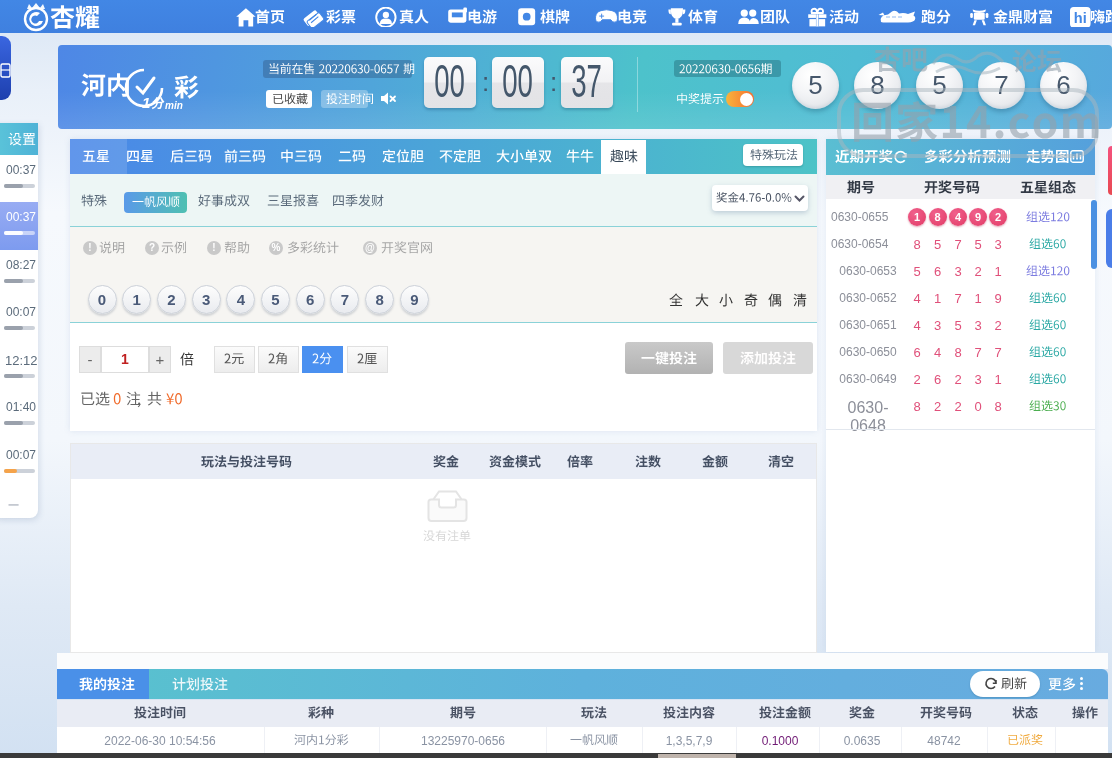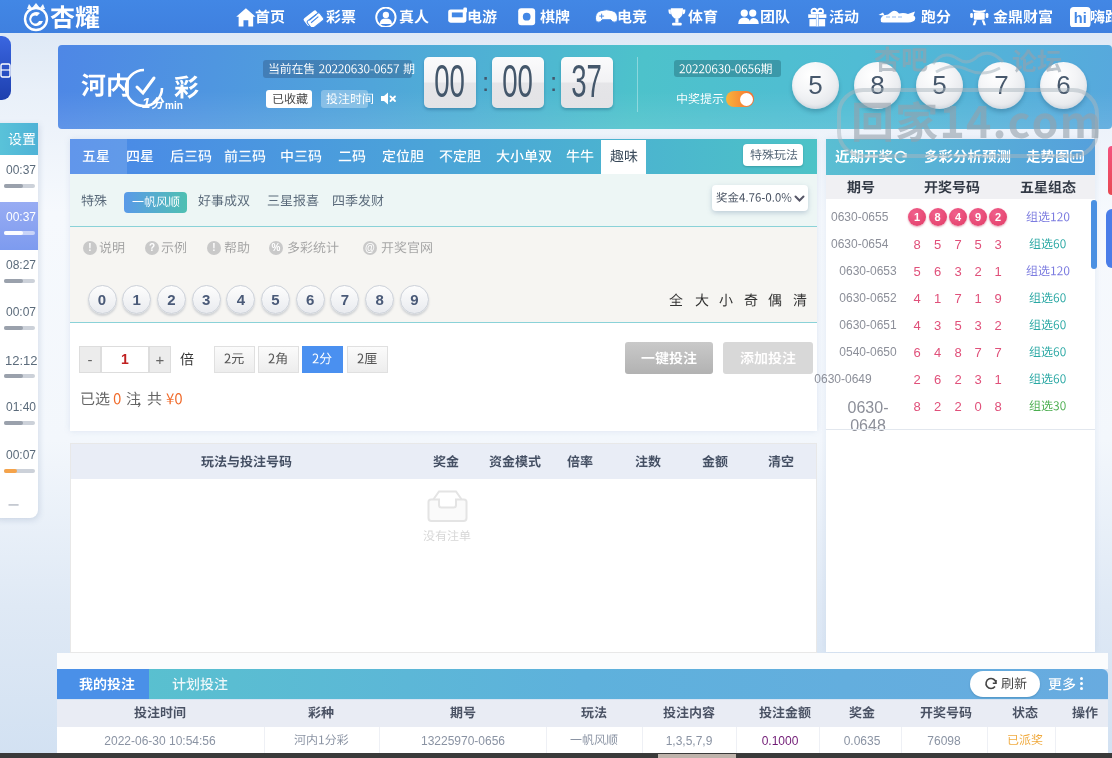--- a/index.html
+++ b/index.html
@@ -170,21 +170,21 @@
     <path transform="translate(0,25.5)" fill="#ffffff" d="M0.5 -11.8C2 -11.1 4.2 -9.9 5.2 -9.1L6.9 -11.6C5.8 -12.3 3.5 -13.4 2.1 -14.1ZM1.2 -0.1 3.7 2C5.2 -0.5 6.8 -3.4 8.1 -6L5.9 -8C4.4 -5.1 2.5 -2 1.2 -0.1ZM1.6 -18.8C3.1 -17.9 5.2 -16.7 6.2 -15.9L7.9 -18.2V-16.9H19.4V-1.6C19.4 -1.1 19.2 -0.9 18.6 -0.9C17.9 -0.9 15.7 -0.8 13.8 -1C14.2 -0.1 14.8 1.3 14.9 2.2C17.7 2.2 19.6 2.1 20.8 1.7C22 1.2 22.4 0.3 22.4 -1.6V-16.9H24.2V-19.8H7.9V-18.4C6.8 -19.1 4.7 -20.2 3.3 -20.9ZM9 -14.2V-3.2H11.7V-4.9H17.2V-14.2ZM11.7 -11.6H14.5V-7.6H11.7Z M27.2 -17.1V2.3H30.2V-4.8C30.9 -4.2 31.9 -3.2 32.3 -2.6C35 -4.2 36.7 -6.2 37.7 -8.4C39.5 -6.5 41.4 -4.5 42.4 -3.1L44.9 -5.1C43.5 -6.8 40.8 -9.4 38.7 -11.3C38.9 -12.3 39 -13.2 39 -14.2H44.9V-1.2C44.9 -0.8 44.7 -0.7 44.3 -0.7C43.8 -0.7 42.1 -0.6 40.6 -0.7C41 0.1 41.5 1.4 41.6 2.3C43.9 2.3 45.4 2.2 46.5 1.8C47.5 1.3 47.9 0.4 47.9 -1.2V-17.1H39.1V-21.2H36V-17.1ZM30.2 -4.9V-14.2H36C35.8 -11.1 35 -7.4 30.2 -4.9Z"></path>
   </svg>
 <svg class="ab" style="left:124px;top:68px" width="40" height="40" viewBox="0 0 40 40">
 <path d="M20 2 A 18 18 0 1 0 20 38 A 18 18 0 0 0 38 20" fill="none" stroke="#fff" stroke-width="2.6"></path>
 <path d="M13 19 L19 25 L30 10" fill="none" stroke="#fff" stroke-width="3" stroke-linecap="round"></path>
 </svg>
 <div class="ab" style="left:142px;top:94px;color:#fff;font-style:italic;font-size:15px;font-weight:bold">1</div>
 <svg class="ab" style="left:150px;top:96px;overflow:visible" width="14" height="14">
     <path transform="translate(1,12) skewX(-8)" fill="#fff" d="M8.9 -10.9 7.5 -10.3C8.2 -8.9 9.1 -7.5 10.1 -6.3H3.2C4.2 -7.4 5.1 -8.9 5.7 -10.4L4 -10.9C3.3 -8.9 1.9 -7.1 0.4 -6C0.8 -5.7 1.5 -5.1 1.7 -4.8C2 -5 2.3 -5.2 2.5 -5.5V-4.7H4.6C4.4 -2.8 3.7 -1.1 0.7 -0.2C1.1 0.2 1.5 0.8 1.7 1.2C5.1 -0 5.9 -2.3 6.3 -4.7H9C8.9 -2.1 8.8 -0.9 8.5 -0.7C8.3 -0.5 8.2 -0.5 8 -0.5C7.6 -0.5 7 -0.5 6.3 -0.6C6.5 -0.1 6.7 0.5 6.8 1C7.5 1 8.3 1 8.7 1C9.2 0.9 9.6 0.8 9.9 0.4C10.4 -0.2 10.5 -1.7 10.7 -5.6V-5.6C10.9 -5.4 11.2 -5.1 11.4 -4.9C11.7 -5.3 12.3 -5.9 12.6 -6.2C11.3 -7.3 9.7 -9.2 8.9 -10.9Z"></path>
   </svg>
-<div class="ab" style="left:165px;top:100px;color:#fff;font-size:10px;font-weight:bold">min</div>
+<div class="ab" style="left:165px;top:100px;color:#fff;font-style:italic;font-size:10px;font-weight:bold">min</div>
 <svg style="position:absolute;left:174px;top:70.5px;overflow:visible;" width="27" height="32">
     <path transform="translate(0,25.5)" fill="#ffffff" d="M12.8 -21C9.7 -20.2 5 -19.5 0.8 -19.2C1.1 -18.5 1.5 -17.4 1.6 -16.7C5.8 -17 10.9 -17.6 14.6 -18.5ZM1.3 -15.2C2.2 -14 3.1 -12.3 3.4 -11.2L5.7 -12.4C5.4 -13.5 4.4 -15 3.5 -16.2ZM5.8 -16.1C6.5 -14.9 7.1 -13.3 7.3 -12.3L9.8 -13.1C9.5 -14.2 8.8 -15.7 8.1 -16.8ZM21 -14C19.6 -12 16.8 -10 14.6 -8.9C15.4 -8.3 16.3 -7.3 16.8 -6.6C19.3 -8.1 22.1 -10.3 23.9 -12.7ZM21.6 -7.1C19.8 -4.1 16.5 -1.7 13.2 -0.4C14 0.3 14.9 1.4 15.3 2.2C19.1 0.4 22.4 -2.3 24.6 -5.9ZM6.5 -12V-9.8H1.3V-7.1H5.6C4.2 -5 2.2 -3 0.4 -1.9C1.1 -1.2 1.8 -0 2.2 0.8C3.7 -0.4 5.2 -2 6.5 -3.7V2.1H9.4V-4.8C10.6 -3.6 11.7 -2.3 12.3 -1.3L14.3 -3.3C13.6 -4.4 12.2 -5.9 10.7 -7.1H14.1V-9.8H9.4V-12ZM20.5 -20.9C19.2 -18.9 16.7 -17.1 14.6 -15.9L14.7 -16.1L11.7 -16.8C11.3 -15.3 10.5 -13.4 9.8 -12L12.1 -11.3C12.8 -12.5 13.7 -14.1 14.5 -15.8C15.3 -15.2 16.1 -14.3 16.6 -13.6C19.1 -15.1 21.7 -17.2 23.5 -19.6Z"></path>
   </svg>
 <div class="ab" style="left:263px;top:60px;width:149px;height:18px;border-radius:3px;background:rgba(44,78,122,0.38)"></div>
 <svg style="position:absolute;left:268px;top:61.1px;overflow:visible;" width="149" height="15">
     <path transform="translate(0,12.2)" fill="#ffffff" d="M1.5 -9.2C2.1 -8.4 2.7 -7.2 3 -6.4L3.9 -6.8C3.6 -7.6 2.9 -8.7 2.3 -9.6ZM9.6 -9.7C9.3 -8.7 8.6 -7.5 8.1 -6.7L8.9 -6.4C9.4 -7.1 10.1 -8.3 10.6 -9.3ZM1.4 -0.5V0.4H9.5V1H10.4V-5.8H6.5V-10.1H5.5V-5.8H1.6V-4.9H9.5V-3.2H2V-2.3H9.5V-0.5Z M19 -6.2V-1.2H19.8V-6.2ZM21.4 -6.5V-0.2C21.4 0 21.4 0.1 21.2 0.1C21 0.1 20.3 0.1 19.6 0C19.7 0.3 19.9 0.7 19.9 0.9C20.8 0.9 21.5 0.9 21.8 0.8C22.2 0.6 22.3 0.4 22.3 -0.2V-6.5ZM20.4 -10.1C20.2 -9.6 19.7 -8.8 19.3 -8.2H15.7L16.3 -8.4C16.1 -8.9 15.5 -9.6 15.1 -10.1L14.2 -9.8C14.7 -9.3 15.1 -8.7 15.3 -8.2H12.4V-7.4H23.1V-8.2H20.3C20.7 -8.7 21.1 -9.3 21.4 -9.8ZM16.7 -3.6V-2.4H14V-3.6ZM16.7 -4.3H14V-5.5H16.7ZM13.1 -6.3V0.9H14V-1.7H16.7V-0.1C16.7 0.1 16.6 0.1 16.4 0.1C16.3 0.1 15.7 0.1 15.1 0.1C15.2 0.3 15.4 0.7 15.4 0.9C16.2 0.9 16.8 0.9 17.1 0.8C17.4 0.6 17.5 0.4 17.5 -0.1V-6.3Z M28.2 -10.1C28 -9.5 27.8 -8.8 27.6 -8.2H24.3V-7.4H27.2C26.4 -5.8 25.3 -4.4 24 -3.4C24.1 -3.2 24.3 -2.8 24.4 -2.6C24.9 -3 25.4 -3.4 25.8 -3.8V0.9H26.7V-4.9C27.3 -5.7 27.8 -6.5 28.2 -7.4H34.8V-8.2H28.6C28.8 -8.8 29 -9.3 29.1 -9.9ZM30.7 -6.7V-4.4H28V-3.6H30.7V-0.2H27.5V0.7H34.8V-0.2H31.6V-3.6H34.3V-4.4H31.6V-6.7Z M38.2 -10.1C37.7 -8.7 36.7 -7.4 35.6 -6.6C35.8 -6.4 36.1 -6 36.3 -5.9C36.6 -6.2 37 -6.6 37.4 -7V-3.1H38.2V-3.5H46.1V-4.2H42.2V-5.1H45.3V-5.8H42.2V-6.6H45.2V-7.3H42.2V-8.1H45.8V-8.8H42.4C42.2 -9.2 41.9 -9.7 41.7 -10.1L40.8 -9.9C41 -9.5 41.2 -9.1 41.4 -8.8H38.5C38.7 -9.1 38.9 -9.5 39.1 -9.8ZM37.3 -2.7V1H38.2V0.4H44.4V1H45.4V-2.7ZM38.2 -0.3V-1.9H44.4V-0.3ZM41.3 -6.6V-5.8H38.2V-6.6ZM41.3 -7.3H38.2V-8.1H41.3ZM41.3 -5.1V-4.2H38.2V-5.1Z M51.1 0H56.7V-0.9H54.2C53.8 -0.9 53.2 -0.9 52.8 -0.9C54.8 -2.8 56.2 -4.6 56.2 -6.4C56.2 -7.9 55.2 -9 53.7 -9C52.6 -9 51.8 -8.4 51.1 -7.7L51.7 -7C52.2 -7.6 52.8 -8.1 53.5 -8.1C54.6 -8.1 55.2 -7.3 55.2 -6.3C55.2 -4.8 53.9 -3.1 51.1 -0.6Z M60.3 0.2C62 0.2 63.1 -1.4 63.1 -4.4C63.1 -7.5 62 -9 60.3 -9C58.7 -9 57.6 -7.5 57.6 -4.4C57.6 -1.4 58.7 0.2 60.3 0.2ZM60.3 -0.7C59.4 -0.7 58.7 -1.8 58.7 -4.4C58.7 -7 59.4 -8.1 60.3 -8.1C61.3 -8.1 62 -7 62 -4.4C62 -1.8 61.3 -0.7 60.3 -0.7Z M63.9 0H69.5V-0.9H67C66.6 -0.9 66.1 -0.9 65.6 -0.9C67.7 -2.8 69.1 -4.6 69.1 -6.4C69.1 -7.9 68.1 -9 66.5 -9C65.4 -9 64.6 -8.4 63.9 -7.7L64.5 -7C65 -7.6 65.6 -8.1 66.4 -8.1C67.5 -8.1 68 -7.3 68 -6.3C68 -4.8 66.7 -3.1 63.9 -0.6Z M70.4 0H75.9V-0.9H73.5C73 -0.9 72.5 -0.9 72 -0.9C74.1 -2.8 75.5 -4.6 75.5 -6.4C75.5 -7.9 74.5 -9 72.9 -9C71.8 -9 71 -8.4 70.3 -7.7L70.9 -7C71.4 -7.6 72 -8.1 72.8 -8.1C73.9 -8.1 74.4 -7.3 74.4 -6.3C74.4 -4.8 73.1 -3.1 70.4 -0.6Z M79.6 0.2C81.2 0.2 82.3 -1.4 82.3 -4.4C82.3 -7.5 81.2 -9 79.6 -9C77.9 -9 76.8 -7.5 76.8 -4.4C76.8 -1.4 77.9 0.2 79.6 0.2ZM79.6 -0.7C78.6 -0.7 77.9 -1.8 77.9 -4.4C77.9 -7 78.6 -8.1 79.6 -8.1C80.6 -8.1 81.3 -7 81.3 -4.4C81.3 -1.8 80.6 -0.7 79.6 -0.7Z M86.3 0.2C87.6 0.2 88.8 -1 88.8 -2.7C88.8 -4.5 87.8 -5.5 86.3 -5.5C85.7 -5.5 84.9 -5.1 84.4 -4.4C84.4 -7.1 85.4 -8.1 86.6 -8.1C87.1 -8.1 87.7 -7.8 88 -7.4L88.6 -8.1C88.1 -8.6 87.5 -9 86.6 -9C84.9 -9 83.3 -7.6 83.3 -4.2C83.3 -1.3 84.6 0.2 86.3 0.2ZM84.4 -3.5C85 -4.3 85.6 -4.6 86.2 -4.6C87.2 -4.6 87.7 -3.9 87.7 -2.7C87.7 -1.5 87.1 -0.7 86.3 -0.7C85.2 -0.7 84.5 -1.7 84.4 -3.5Z M92.2 0.2C93.8 0.2 95 -0.8 95 -2.4C95 -3.6 94.2 -4.3 93.2 -4.6V-4.6C94.1 -5 94.7 -5.7 94.7 -6.8C94.7 -8.1 93.7 -9 92.2 -9C91.2 -9 90.4 -8.5 89.7 -7.9L90.3 -7.2C90.8 -7.7 91.4 -8.1 92.1 -8.1C93.1 -8.1 93.6 -7.5 93.6 -6.7C93.6 -5.7 93 -5 91.2 -5V-4.2C93.2 -4.2 93.9 -3.5 93.9 -2.4C93.9 -1.4 93.2 -0.8 92.1 -0.8C91.1 -0.8 90.5 -1.2 90 -1.8L89.4 -1.1C90 -0.4 90.8 0.2 92.2 0.2Z M98.8 0.2C100.5 0.2 101.5 -1.4 101.5 -4.4C101.5 -7.5 100.5 -9 98.8 -9C97.1 -9 96.1 -7.5 96.1 -4.4C96.1 -1.4 97.1 0.2 98.8 0.2ZM98.8 -0.7C97.8 -0.7 97.1 -1.8 97.1 -4.4C97.1 -7 97.8 -8.1 98.8 -8.1C99.8 -8.1 100.5 -7 100.5 -4.4C100.5 -1.8 99.8 -0.7 98.8 -0.7Z M102.4 -2.9H105.5V-3.8H102.4Z M109.1 0.2C110.8 0.2 111.9 -1.4 111.9 -4.4C111.9 -7.5 110.8 -9 109.1 -9C107.4 -9 106.4 -7.5 106.4 -4.4C106.4 -1.4 107.4 0.2 109.1 0.2ZM109.1 -0.7C108.1 -0.7 107.4 -1.8 107.4 -4.4C107.4 -7 108.1 -8.1 109.1 -8.1C110.1 -8.1 110.8 -7 110.8 -4.4C110.8 -1.8 110.1 -0.7 109.1 -0.7Z M115.8 0.2C117.2 0.2 118.3 -1 118.3 -2.7C118.3 -4.5 117.4 -5.5 115.9 -5.5C115.2 -5.5 114.4 -5.1 113.9 -4.4C114 -7.1 115 -8.1 116.2 -8.1C116.7 -8.1 117.2 -7.8 117.6 -7.4L118.2 -8.1C117.7 -8.6 117 -9 116.1 -9C114.4 -9 112.9 -7.6 112.9 -4.2C112.9 -1.3 114.1 0.2 115.8 0.2ZM113.9 -3.5C114.5 -4.3 115.2 -4.6 115.7 -4.6C116.8 -4.6 117.3 -3.9 117.3 -2.7C117.3 -1.5 116.7 -0.7 115.8 -0.7C114.7 -0.7 114.1 -1.7 113.9 -3.5Z M121.8 0.2C123.2 0.2 124.6 -0.9 124.6 -2.9C124.6 -4.8 123.4 -5.7 122 -5.7C121.5 -5.7 121.1 -5.5 120.7 -5.3L120.9 -7.9H124.2V-8.8H119.9L119.6 -4.7L120.2 -4.3C120.7 -4.7 121.1 -4.8 121.7 -4.8C122.8 -4.8 123.5 -4.1 123.5 -2.8C123.5 -1.5 122.7 -0.8 121.6 -0.8C120.6 -0.8 120 -1.2 119.5 -1.7L118.9 -1C119.5 -0.4 120.4 0.2 121.8 0.2Z M127.4 0H128.5C128.7 -3.4 129.1 -5.5 131.1 -8.1V-8.8H125.6V-7.9H129.9C128.2 -5.5 127.6 -3.3 127.4 0Z M137.2 -1.7C136.8 -0.9 136.2 -0.1 135.5 0.4C135.7 0.6 136.1 0.8 136.2 1C136.9 0.4 137.6 -0.6 138 -1.5ZM138.9 -1.3C139.4 -0.8 139.9 0 140.1 0.5L140.9 0.1C140.6 -0.4 140.1 -1.2 139.6 -1.7ZM145.3 -8.7V-6.7H142.8V-8.7ZM142 -9.5V-5.1C142 -3.4 141.9 -1.1 140.9 0.5C141.1 0.6 141.5 0.9 141.6 1C142.3 -0.1 142.6 -1.7 142.8 -3.1H145.3V-0.2C145.3 -0 145.2 0 145.1 0C144.9 0.1 144.3 0.1 143.6 0C143.7 0.3 143.9 0.7 143.9 0.9C144.8 0.9 145.4 0.9 145.7 0.7C146 0.6 146.2 0.3 146.2 -0.2V-9.5ZM145.3 -5.9V-3.9H142.8C142.8 -4.4 142.8 -4.8 142.8 -5.1V-5.9ZM139.7 -9.9V-8.5H137.5V-9.9H136.7V-8.5H135.7V-7.7H136.7V-2.8H135.5V-2H141.4V-2.8H140.5V-7.7H141.4V-8.5H140.5V-9.9ZM137.5 -7.7H139.7V-6.6H137.5ZM137.5 -5.9H139.7V-4.7H137.5ZM137.5 -4H139.7V-2.8H137.5Z"></path>
   </svg>
 <div class="ab" style="left:266px;top:90px;width:46px;height:18px;border-radius:3px;background:#fff"></div>
 <svg style="position:absolute;left:272px;top:91.1px;overflow:visible;" width="38" height="15">
     <path transform="translate(0,12.2)" fill="#444444" d="M1.1 -9.3V-8.4H9V-5.3H2.7V-7.3H1.8V-1.2C1.8 0.3 2.4 0.6 4.3 0.6C4.8 0.6 8.3 0.6 8.8 0.6C10.8 0.6 11.2 -0 11.4 -2.2C11.2 -2.3 10.8 -2.4 10.5 -2.6C10.3 -0.7 10.1 -0.3 8.8 -0.3C8 -0.3 4.9 -0.3 4.3 -0.3C2.9 -0.3 2.7 -0.4 2.7 -1.2V-4.4H9V-3.8H9.9V-9.3Z M19.1 -6.9H21.7C21.4 -5.4 21 -4.1 20.4 -3C19.8 -4.1 19.3 -5.4 19 -6.7ZM18.9 -10.1C18.6 -8 17.9 -6 16.9 -4.8C17.1 -4.6 17.4 -4.2 17.6 -4.1C17.9 -4.5 18.2 -5 18.5 -5.6C18.9 -4.3 19.4 -3.2 19.9 -2.2C19.2 -1.2 18.3 -0.4 17.1 0.2C17.3 0.4 17.6 0.8 17.7 1C18.8 0.4 19.7 -0.4 20.4 -1.4C21.1 -0.4 22 0.4 22.9 0.9C23.1 0.7 23.4 0.3 23.6 0.2C22.5 -0.3 21.7 -1.1 21 -2.1C21.7 -3.4 22.2 -5 22.6 -6.9H23.5V-7.7H19.3C19.5 -8.4 19.7 -9.2 19.8 -9.9ZM13.1 -1.2C13.3 -1.4 13.7 -1.6 15.9 -2.4V1H16.8V-9.9H15.9V-3.2L14 -2.6V-8.7H13.2V-2.8C13.2 -2.4 12.9 -2.1 12.7 -2C12.9 -1.8 13 -1.4 13.1 -1.2Z M34 -5.7C33.8 -4.6 33.5 -3.6 33.1 -2.8C33 -3.8 32.8 -5 32.8 -6.4H35.4V-7.2H34.7L35 -7.4C34.7 -7.7 34.2 -8.1 33.8 -8.4L33.3 -7.9C33.6 -7.7 34 -7.4 34.2 -7.2H32.7L32.7 -8H32.4V-8.5H35.3V-9.2H32.4V-10.1H31.5V-9.2H28.5V-10.1H27.6V-9.2H24.7V-8.5H27.6V-7.6H28.5V-8.5H31.5V-7.6H31.9L31.9 -7.2H26.7V-5.1H25.7V-7.1H25V-3.9H25.7V-4.3H26.7V-3.9V-3.3H24.5V-2.6H25.2V-2C25.2 -1.3 25.1 -0.2 24.4 0.6C24.6 0.7 24.8 0.8 25 1C25.7 0.1 25.8 -1.2 25.8 -2V-2.6H26.7C26.6 -1.5 26.4 -0.3 26 0.6C26.1 0.7 26.5 0.9 26.6 1C27.4 -0.4 27.5 -2.4 27.5 -3.9V-6.4H32C32.1 -4.5 32.3 -2.9 32.6 -1.7C32.3 -1.4 32.1 -1 31.8 -0.7V-1.1H30.4V-1.9H31.7V-4.2H30.4V-5H31.7V-5.6H28.1V0.3H28.8V-0.4H31.5C31.2 -0.1 30.9 0.2 30.5 0.4C30.7 0.6 31.1 0.8 31.2 1C31.8 0.5 32.4 -0.1 32.9 -0.7C33.3 0.4 33.8 1 34.5 1C35.2 1 35.5 0.7 35.6 -0.9C35.4 -1 35.1 -1.2 35 -1.3C34.9 -0.1 34.8 0.2 34.5 0.2C34.1 0.2 33.7 -0.4 33.4 -1.6C34 -2.7 34.5 -4 34.8 -5.5ZM29.8 -1.1H28.8V-1.9H29.8ZM29.8 -4.2H28.8V-5H29.8ZM28.8 -3.6H31V-2.5H28.8Z"></path>
@@ -543,31 +543,31 @@
 <div class="ab" style="left:831px;top:318.0px;width:74px;font-size:12px;color:#8c8f99;text-align:center">0630-0651</div>
 <div class="ab" style="left:909.0px;top:317.5px;width:16px;font-size:13px;color:#e0507a;text-align:center">4</div>
 <div class="ab" style="left:929.5px;top:317.5px;width:16px;font-size:13px;color:#e0507a;text-align:center">3</div>
 <div class="ab" style="left:950.0px;top:317.5px;width:16px;font-size:13px;color:#e0507a;text-align:center">5</div>
 <div class="ab" style="left:970.0px;top:317.5px;width:16px;font-size:13px;color:#e0507a;text-align:center">3</div>
 <div class="ab" style="left:990.0px;top:317.5px;width:16px;font-size:13px;color:#e0507a;text-align:center">2</div>
 <svg style="position:absolute;left:1029.3px;top:317.1px;overflow:visible;" width="39" height="15">
     <path transform="translate(0,12.2)" fill="#2aa8a4" d="M0.6 -0.7 0.8 0.2C1.9 -0.1 3.4 -0.5 4.8 -0.9L4.7 -1.6C3.2 -1.3 1.6 -0.9 0.6 -0.7ZM5.8 -9.5V-0.1H4.6V0.7H11.5V-0.1H10.5V-9.5ZM6.6 -0.1V-2.5H9.6V-0.1ZM6.6 -5.6H9.6V-3.3H6.6ZM6.6 -6.4V-8.7H9.6V-6.4ZM0.8 -5.1C1 -5.2 1.3 -5.2 2.9 -5.4C2.3 -4.7 1.8 -4 1.6 -3.8C1.2 -3.3 0.9 -3 0.6 -3C0.7 -2.8 0.8 -2.4 0.9 -2.2C1.1 -2.3 1.5 -2.4 4.8 -3.1C4.8 -3.3 4.8 -3.6 4.8 -3.9L2.2 -3.4C3.2 -4.4 4.2 -5.8 5 -7.1L4.3 -7.5C4 -7.1 3.7 -6.7 3.5 -6.2L1.7 -6C2.5 -7.1 3.2 -8.4 3.8 -9.7L3 -10.1C2.5 -8.6 1.5 -7.1 1.2 -6.7C0.9 -6.3 0.7 -6 0.5 -5.9C0.6 -5.7 0.7 -5.3 0.8 -5.1Z M12.7 -9.2C13.4 -8.6 14.2 -7.8 14.6 -7.2L15.3 -7.7C15 -8.3 14.1 -9.1 13.4 -9.7ZM17.4 -9.7C17.1 -8.7 16.6 -7.6 15.9 -6.9C16.1 -6.8 16.5 -6.5 16.7 -6.4C17 -6.7 17.2 -7.2 17.5 -7.6H19.2V-5.9H15.8V-5.1H18C17.8 -3.5 17.3 -2.4 15.5 -1.7C15.7 -1.6 16 -1.2 16.1 -1C18.1 -1.8 18.7 -3.2 18.9 -5.1H20.1V-2.3C20.1 -1.4 20.4 -1.1 21.3 -1.1C21.4 -1.1 22.2 -1.1 22.4 -1.1C23.2 -1.1 23.4 -1.5 23.5 -3C23.3 -3.1 22.9 -3.2 22.7 -3.4C22.7 -2.1 22.6 -2 22.3 -2C22.2 -2 21.5 -2 21.4 -2C21.1 -2 21 -2 21 -2.3V-5.1H23.4V-5.9H20.1V-7.6H22.9V-8.4H20.1V-10H19.2V-8.4H17.8C18 -8.8 18.1 -9.2 18.2 -9.5ZM15 -5.5H12.7V-4.6H14.1V-1C13.6 -0.8 13.1 -0.3 12.5 0.2L13.1 1C13.8 0.2 14.5 -0.4 14.9 -0.4C15.2 -0.4 15.6 -0.1 16 0.2C16.8 0.7 17.8 0.8 19.2 0.8C20.4 0.8 22.4 0.8 23.3 0.7C23.4 0.4 23.5 -0 23.6 -0.2C22.4 -0.1 20.6 -0 19.2 -0C17.9 -0 16.9 -0.1 16.2 -0.6C15.6 -0.9 15.3 -1.2 15 -1.2Z M27.6 0.2C29 0.2 30.1 -1 30.1 -2.7C30.1 -4.5 29.2 -5.5 27.7 -5.5C27 -5.5 26.2 -5.1 25.7 -4.4C25.8 -7.1 26.7 -8.1 28 -8.1C28.5 -8.1 29 -7.8 29.4 -7.4L30 -8.1C29.5 -8.6 28.8 -9 27.9 -9C26.2 -9 24.7 -7.6 24.7 -4.2C24.7 -1.3 25.9 0.2 27.6 0.2ZM25.7 -3.5C26.3 -4.3 27 -4.6 27.5 -4.6C28.6 -4.6 29.1 -3.9 29.1 -2.7C29.1 -1.5 28.5 -0.7 27.6 -0.7C26.5 -0.7 25.8 -1.7 25.7 -3.5Z M34 0.2C35.7 0.2 36.7 -1.4 36.7 -4.4C36.7 -7.5 35.7 -9 34 -9C32.3 -9 31.3 -7.5 31.3 -4.4C31.3 -1.4 32.3 0.2 34 0.2ZM34 -0.7C33 -0.7 32.3 -1.8 32.3 -4.4C32.3 -7 33 -8.1 34 -8.1C35 -8.1 35.7 -7 35.7 -4.4C35.7 -1.8 35 -0.7 34 -0.7Z"></path>
   </svg>
 <div class="ab" style="left:826px;top:352.0px;width:260px;text-align:left"></div>
-<div class="ab" style="left:831px;top:345.0px;width:74px;font-size:12px;color:#8c8f99;text-align:center">0540-0650</div>
+<div class="ab" style="left:831px;top:345.0px;width:74px;font-size:12px;color:#8c8f99;text-align:center">0630-0650</div>
 <div class="ab" style="left:909.0px;top:344.5px;width:16px;font-size:13px;color:#e0507a;text-align:center">6</div>
 <div class="ab" style="left:929.5px;top:344.5px;width:16px;font-size:13px;color:#e0507a;text-align:center">4</div>
 <div class="ab" style="left:950.0px;top:344.5px;width:16px;font-size:13px;color:#e0507a;text-align:center">8</div>
 <div class="ab" style="left:970.0px;top:344.5px;width:16px;font-size:13px;color:#e0507a;text-align:center">7</div>
 <div class="ab" style="left:990.0px;top:344.5px;width:16px;font-size:13px;color:#e0507a;text-align:center">7</div>
 <svg style="position:absolute;left:1029.3px;top:344.1px;overflow:visible;" width="39" height="15">
     <path transform="translate(0,12.2)" fill="#2aa8a4" d="M0.6 -0.7 0.8 0.2C1.9 -0.1 3.4 -0.5 4.8 -0.9L4.7 -1.6C3.2 -1.3 1.6 -0.9 0.6 -0.7ZM5.8 -9.5V-0.1H4.6V0.7H11.5V-0.1H10.5V-9.5ZM6.6 -0.1V-2.5H9.6V-0.1ZM6.6 -5.6H9.6V-3.3H6.6ZM6.6 -6.4V-8.7H9.6V-6.4ZM0.8 -5.1C1 -5.2 1.3 -5.2 2.9 -5.4C2.3 -4.7 1.8 -4 1.6 -3.8C1.2 -3.3 0.9 -3 0.6 -3C0.7 -2.8 0.8 -2.4 0.9 -2.2C1.1 -2.3 1.5 -2.4 4.8 -3.1C4.8 -3.3 4.8 -3.6 4.8 -3.9L2.2 -3.4C3.2 -4.4 4.2 -5.8 5 -7.1L4.3 -7.5C4 -7.1 3.7 -6.7 3.5 -6.2L1.7 -6C2.5 -7.1 3.2 -8.4 3.8 -9.7L3 -10.1C2.5 -8.6 1.5 -7.1 1.2 -6.7C0.9 -6.3 0.7 -6 0.5 -5.9C0.6 -5.7 0.7 -5.3 0.8 -5.1Z M12.7 -9.2C13.4 -8.6 14.2 -7.8 14.6 -7.2L15.3 -7.7C15 -8.3 14.1 -9.1 13.4 -9.7ZM17.4 -9.7C17.1 -8.7 16.6 -7.6 15.9 -6.9C16.1 -6.8 16.5 -6.5 16.7 -6.4C17 -6.7 17.2 -7.2 17.5 -7.6H19.2V-5.9H15.8V-5.1H18C17.8 -3.5 17.3 -2.4 15.5 -1.7C15.7 -1.6 16 -1.2 16.1 -1C18.1 -1.8 18.7 -3.2 18.9 -5.1H20.1V-2.3C20.1 -1.4 20.4 -1.1 21.3 -1.1C21.4 -1.1 22.2 -1.1 22.4 -1.1C23.2 -1.1 23.4 -1.5 23.5 -3C23.3 -3.1 22.9 -3.2 22.7 -3.4C22.7 -2.1 22.6 -2 22.3 -2C22.2 -2 21.5 -2 21.4 -2C21.1 -2 21 -2 21 -2.3V-5.1H23.4V-5.9H20.1V-7.6H22.9V-8.4H20.1V-10H19.2V-8.4H17.8C18 -8.8 18.1 -9.2 18.2 -9.5ZM15 -5.5H12.7V-4.6H14.1V-1C13.6 -0.8 13.1 -0.3 12.5 0.2L13.1 1C13.8 0.2 14.5 -0.4 14.9 -0.4C15.2 -0.4 15.6 -0.1 16 0.2C16.8 0.7 17.8 0.8 19.2 0.8C20.4 0.8 22.4 0.8 23.3 0.7C23.4 0.4 23.5 -0 23.6 -0.2C22.4 -0.1 20.6 -0 19.2 -0C17.9 -0 16.9 -0.1 16.2 -0.6C15.6 -0.9 15.3 -1.2 15 -1.2Z M27.6 0.2C29 0.2 30.1 -1 30.1 -2.7C30.1 -4.5 29.2 -5.5 27.7 -5.5C27 -5.5 26.2 -5.1 25.7 -4.4C25.8 -7.1 26.7 -8.1 28 -8.1C28.5 -8.1 29 -7.8 29.4 -7.4L30 -8.1C29.5 -8.6 28.8 -9 27.9 -9C26.2 -9 24.7 -7.6 24.7 -4.2C24.7 -1.3 25.9 0.2 27.6 0.2ZM25.7 -3.5C26.3 -4.3 27 -4.6 27.5 -4.6C28.6 -4.6 29.1 -3.9 29.1 -2.7C29.1 -1.5 28.5 -0.7 27.6 -0.7C26.5 -0.7 25.8 -1.7 25.7 -3.5Z M34 0.2C35.7 0.2 36.7 -1.4 36.7 -4.4C36.7 -7.5 35.7 -9 34 -9C32.3 -9 31.3 -7.5 31.3 -4.4C31.3 -1.4 32.3 0.2 34 0.2ZM34 -0.7C33 -0.7 32.3 -1.8 32.3 -4.4C32.3 -7 33 -8.1 34 -8.1C35 -8.1 35.7 -7 35.7 -4.4C35.7 -1.8 35 -0.7 34 -0.7Z"></path>
   </svg>
 <div class="ab" style="left:826px;top:379.0px;width:260px;text-align:left"></div>
-<div class="ab" style="left:806px;top:372.0px;width:74px;font-size:12px;color:#8c8f99;text-align:center">0630-0649</div>
+<div class="ab" style="left:831px;top:372.0px;width:74px;font-size:12px;color:#8c8f99;text-align:center">0630-0649</div>
 <div class="ab" style="left:909.0px;top:371.5px;width:16px;font-size:13px;color:#e0507a;text-align:center">2</div>
 <div class="ab" style="left:929.5px;top:371.5px;width:16px;font-size:13px;color:#e0507a;text-align:center">6</div>
 <div class="ab" style="left:950.0px;top:371.5px;width:16px;font-size:13px;color:#e0507a;text-align:center">2</div>
 <div class="ab" style="left:970.0px;top:371.5px;width:16px;font-size:13px;color:#e0507a;text-align:center">3</div>
 <div class="ab" style="left:990.0px;top:371.5px;width:16px;font-size:13px;color:#e0507a;text-align:center">1</div>
 <svg style="position:absolute;left:1029.3px;top:371.1px;overflow:visible;" width="39" height="15">
     <path transform="translate(0,12.2)" fill="#2aa8a4" d="M0.6 -0.7 0.8 0.2C1.9 -0.1 3.4 -0.5 4.8 -0.9L4.7 -1.6C3.2 -1.3 1.6 -0.9 0.6 -0.7ZM5.8 -9.5V-0.1H4.6V0.7H11.5V-0.1H10.5V-9.5ZM6.6 -0.1V-2.5H9.6V-0.1ZM6.6 -5.6H9.6V-3.3H6.6ZM6.6 -6.4V-8.7H9.6V-6.4ZM0.8 -5.1C1 -5.2 1.3 -5.2 2.9 -5.4C2.3 -4.7 1.8 -4 1.6 -3.8C1.2 -3.3 0.9 -3 0.6 -3C0.7 -2.8 0.8 -2.4 0.9 -2.2C1.1 -2.3 1.5 -2.4 4.8 -3.1C4.8 -3.3 4.8 -3.6 4.8 -3.9L2.2 -3.4C3.2 -4.4 4.2 -5.8 5 -7.1L4.3 -7.5C4 -7.1 3.7 -6.7 3.5 -6.2L1.7 -6C2.5 -7.1 3.2 -8.4 3.8 -9.7L3 -10.1C2.5 -8.6 1.5 -7.1 1.2 -6.7C0.9 -6.3 0.7 -6 0.5 -5.9C0.6 -5.7 0.7 -5.3 0.8 -5.1Z M12.7 -9.2C13.4 -8.6 14.2 -7.8 14.6 -7.2L15.3 -7.7C15 -8.3 14.1 -9.1 13.4 -9.7ZM17.4 -9.7C17.1 -8.7 16.6 -7.6 15.9 -6.9C16.1 -6.8 16.5 -6.5 16.7 -6.4C17 -6.7 17.2 -7.2 17.5 -7.6H19.2V-5.9H15.8V-5.1H18C17.8 -3.5 17.3 -2.4 15.5 -1.7C15.7 -1.6 16 -1.2 16.1 -1C18.1 -1.8 18.7 -3.2 18.9 -5.1H20.1V-2.3C20.1 -1.4 20.4 -1.1 21.3 -1.1C21.4 -1.1 22.2 -1.1 22.4 -1.1C23.2 -1.1 23.4 -1.5 23.5 -3C23.3 -3.1 22.9 -3.2 22.7 -3.4C22.7 -2.1 22.6 -2 22.3 -2C22.2 -2 21.5 -2 21.4 -2C21.1 -2 21 -2 21 -2.3V-5.1H23.4V-5.9H20.1V-7.6H22.9V-8.4H20.1V-10H19.2V-8.4H17.8C18 -8.8 18.1 -9.2 18.2 -9.5ZM15 -5.5H12.7V-4.6H14.1V-1C13.6 -0.8 13.1 -0.3 12.5 0.2L13.1 1C13.8 0.2 14.5 -0.4 14.9 -0.4C15.2 -0.4 15.6 -0.1 16 0.2C16.8 0.7 17.8 0.8 19.2 0.8C20.4 0.8 22.4 0.8 23.3 0.7C23.4 0.4 23.5 -0 23.6 -0.2C22.4 -0.1 20.6 -0 19.2 -0C17.9 -0 16.9 -0.1 16.2 -0.6C15.6 -0.9 15.3 -1.2 15 -1.2Z M27.6 0.2C29 0.2 30.1 -1 30.1 -2.7C30.1 -4.5 29.2 -5.5 27.7 -5.5C27 -5.5 26.2 -5.1 25.7 -4.4C25.8 -7.1 26.7 -8.1 28 -8.1C28.5 -8.1 29 -7.8 29.4 -7.4L30 -8.1C29.5 -8.6 28.8 -9 27.9 -9C26.2 -9 24.7 -7.6 24.7 -4.2C24.7 -1.3 25.9 0.2 27.6 0.2ZM25.7 -3.5C26.3 -4.3 27 -4.6 27.5 -4.6C28.6 -4.6 29.1 -3.9 29.1 -2.7C29.1 -1.5 28.5 -0.7 27.6 -0.7C26.5 -0.7 25.8 -1.7 25.7 -3.5Z M34 0.2C35.7 0.2 36.7 -1.4 36.7 -4.4C36.7 -7.5 35.7 -9 34 -9C32.3 -9 31.3 -7.5 31.3 -4.4C31.3 -1.4 32.3 0.2 34 0.2ZM34 -0.7C33 -0.7 32.3 -1.8 32.3 -4.4C32.3 -7 33 -8.1 34 -8.1C35 -8.1 35.7 -7 35.7 -4.4C35.7 -1.8 35 -0.7 34 -0.7Z"></path>
   </svg>
 <div class="ab" style="left:826px;top:406.0px;width:260px;text-align:left"></div>
 <div class="ab" style="left:831px;top:399.0px;width:74px;font-size:16px;color:#8c8f99;text-align:center">0630-0648</div>
@@ -652,17 +652,17 @@
 <svg style="position:absolute;left:293.7px;top:732.1px;overflow:visible;" width="56" height="15">
     <path transform="translate(0,12.2)" fill="#8a93a3" d="M0.4 -6C1.1 -5.6 2.1 -5 2.6 -4.7L3.1 -5.4C2.6 -5.8 1.6 -6.3 0.9 -6.6ZM0.7 0.2 1.5 0.8C2.2 -0.3 3 -1.8 3.7 -3.1L3 -3.7C2.3 -2.3 1.4 -0.7 0.7 0.2ZM0.9 -9.3C1.7 -8.9 2.7 -8.3 3.2 -7.9L3.7 -8.6V-8.4H9.7V-0.4C9.7 -0.1 9.6 -0 9.4 0C9.1 0 8 0 7 -0C7.1 0.2 7.3 0.7 7.3 0.9C8.7 0.9 9.5 0.9 10 0.8C10.5 0.6 10.6 0.3 10.6 -0.3V-8.4H11.6V-9.3H3.7V-8.7C3.2 -9 2.2 -9.5 1.5 -9.9ZM4.4 -6.8V-1.6H5.3V-2.4H8.2V-6.8ZM5.3 -6H7.4V-3.2H5.3Z M13.2 -8V1H14.1V-7.1H17.5C17.5 -5.6 17 -3.6 14.4 -2.1C14.6 -2 14.9 -1.7 15 -1.5C16.7 -2.4 17.5 -3.6 18 -4.7C19.1 -3.7 20.3 -2.4 20.9 -1.6L21.6 -2.2C20.9 -3.1 19.4 -4.5 18.3 -5.6C18.4 -6.1 18.4 -6.6 18.5 -7.1H21.9V-0.2C21.9 -0 21.9 0 21.6 0.1C21.4 0.1 20.6 0.1 19.7 0C19.9 0.3 20 0.7 20.1 0.9C21.1 0.9 21.9 0.9 22.3 0.8C22.7 0.6 22.8 0.4 22.8 -0.2V-8H18.5V-10.1H17.6V-8Z M25.1 0H29.9V-0.9H28.1V-8.8H27.3C26.8 -8.5 26.2 -8.3 25.5 -8.2V-7.5H27V-0.9H25.1Z M38.7 -9.9 37.9 -9.5C38.8 -7.8 40.2 -5.8 41.5 -4.7C41.6 -5 42 -5.3 42.2 -5.5C40.9 -6.4 39.5 -8.2 38.7 -9.9ZM34.5 -9.8C33.9 -8 32.6 -6.3 31.2 -5.3C31.4 -5.1 31.8 -4.8 32 -4.6C32.3 -4.9 32.6 -5.2 32.9 -5.5V-4.7H35.2C34.9 -2.6 34.3 -0.7 31.4 0.2C31.6 0.4 31.9 0.8 32 1C35.1 -0.1 35.8 -2.3 36.2 -4.7H39.4C39.3 -1.7 39.1 -0.5 38.8 -0.2C38.7 -0 38.6 -0 38.3 -0C38 -0 37.3 -0 36.5 -0.1C36.7 0.2 36.8 0.5 36.8 0.8C37.6 0.9 38.3 0.9 38.7 0.8C39.1 0.8 39.4 0.7 39.6 0.4C40.1 -0.1 40.2 -1.4 40.4 -5.1C40.4 -5.2 40.4 -5.5 40.4 -5.5H33C34 -6.6 34.9 -8 35.5 -9.6Z M48.9 -9.9C47.6 -9.5 45.2 -9.2 43.3 -9.1C43.4 -8.9 43.5 -8.5 43.5 -8.3C45.5 -8.4 48 -8.7 49.5 -9.2ZM43.6 -7.5C44.1 -6.9 44.5 -6.1 44.7 -5.6L45.4 -5.9C45.2 -6.5 44.7 -7.2 44.3 -7.8ZM45.7 -7.9C46.1 -7.3 46.4 -6.6 46.5 -6L47.3 -6.3C47.1 -6.8 46.8 -7.6 46.5 -8.2ZM48.6 -8.2C48.4 -7.5 47.9 -6.5 47.5 -5.8L48.2 -5.6C48.6 -6.2 49.1 -7.1 49.5 -7.9ZM52.8 -9.9C52.1 -9 50.8 -8 49.8 -7.4C50 -7.2 50.3 -7 50.4 -6.7C51.6 -7.4 52.9 -8.4 53.7 -9.5ZM53.1 -6.6C52.4 -5.6 51 -4.6 49.8 -4C50.1 -3.8 50.4 -3.5 50.5 -3.3C51.7 -4 53.1 -5.1 54 -6.2ZM53.4 -3.2C52.6 -1.8 50.9 -0.5 49.2 0.2C49.4 0.4 49.7 0.7 49.8 1C51.6 0.1 53.3 -1.2 54.3 -2.8ZM47 -3.8H47.1L47 -3.7ZM46.1 -5.8V-4.6H43.3V-3.8H45.9C45.2 -2.6 44 -1.3 43 -0.7C43.2 -0.5 43.4 -0.1 43.5 0.1C44.4 -0.6 45.4 -1.6 46.1 -2.7V0.9H47V-2.9C47.7 -2.3 48.4 -1.5 48.7 -1L49.4 -1.6C48.9 -2.2 48.1 -3.1 47.2 -3.8H49.5V-4.6H47V-5.8Z"></path>
   </svg>
 <div class="ab" style="left:413px;top:734px;width:100px;font-size:12px;color:#8a93a3;text-align:center">13225970-0656</div>
 <svg style="position:absolute;left:570px;top:732.1px;overflow:visible;" width="50" height="15">
     <path transform="translate(0,12.2)" fill="#8a93a3" d="M0.5 -5.2V-4.2H11.5V-5.2Z M18.7 -6.2C19.3 -5.2 20 -3.9 20.4 -3.1L21.1 -3.4C20.8 -4.2 20 -5.5 19.4 -6.5ZM17.8 -9.6V-4.6C17.8 -2.8 17.6 -0.9 15.9 0.5C16.1 0.6 16.5 0.9 16.6 1C18.4 -0.4 18.6 -2.7 18.6 -4.6V-8.8H21.3V-0.6C21.3 0 21.3 0.3 21.5 0.4C21.6 0.6 21.9 0.7 22.1 0.7C22.2 0.7 22.5 0.7 22.6 0.7C22.8 0.7 23.1 0.6 23.2 0.5C23.4 0.4 23.5 0.2 23.5 -0.1C23.6 -0.3 23.6 -1.1 23.6 -1.7C23.4 -1.7 23.1 -1.9 23 -2C23 -1.4 23 -0.8 22.9 -0.6C22.9 -0.4 22.9 -0.3 22.8 -0.3C22.8 -0.2 22.7 -0.2 22.6 -0.2C22.5 -0.2 22.4 -0.2 22.3 -0.2C22.2 -0.2 22.2 -0.2 22.1 -0.3C22.1 -0.3 22.1 -0.4 22.1 -0.5V-9.6ZM12.8 -7.8V-1.5H13.5V-7H14.5V0.9H15.3V-7H16.3V-2.5C16.3 -2.4 16.2 -2.4 16.1 -2.4C16.1 -2.4 15.8 -2.4 15.5 -2.4C15.6 -2.2 15.7 -1.8 15.7 -1.6C16.2 -1.6 16.5 -1.6 16.7 -1.8C16.9 -1.9 17 -2.2 17 -2.5V-7.8H15.3V-10.1H14.5V-7.8Z M25.9 -9.5V-5.9C25.9 -4 25.8 -1.4 24.5 0.4C24.7 0.5 25.1 0.8 25.2 1C26.6 -0.9 26.8 -3.9 26.8 -5.9V-8.6H33.1C33.1 -2.4 33.1 0.8 34.7 0.8C35.4 0.8 35.6 0.3 35.7 -1.3C35.5 -1.4 35.2 -1.7 35.1 -1.9C35 -0.9 35 -0.1 34.8 -0.1C34 -0.1 34 -3.8 34 -9.5ZM31.3 -7.8C31 -6.8 30.6 -5.8 30.1 -4.9C29.4 -5.8 28.8 -6.6 28.1 -7.3L27.4 -6.9C28.1 -6.1 28.9 -5.1 29.6 -4.1C28.8 -2.9 27.9 -1.8 26.9 -1.1C27.1 -0.9 27.4 -0.6 27.6 -0.4C28.5 -1.1 29.4 -2.2 30.2 -3.4C30.9 -2.3 31.6 -1.3 32 -0.6L32.8 -1.1C32.3 -1.9 31.5 -3 30.6 -4.2C31.2 -5.3 31.7 -6.4 32.1 -7.6Z M40.4 -9.7V0.6H41.2V-9.7ZM38.8 -8.8V-0.8H39.5V-8.8ZM37.1 -9.6V-4.8C37.1 -2.8 37 -1.1 36.4 0.4C36.6 0.5 36.9 0.8 37 0.9C37.8 -0.7 37.9 -2.6 37.9 -4.8V-9.6ZM42.2 -7.5V-1.8H43V-6.7H46.2V-1.8H47V-7.5H44.6C44.8 -7.9 44.9 -8.3 45.1 -8.8H47.5V-9.6H41.8V-8.8H44.1C44 -8.4 43.9 -7.9 43.8 -7.5ZM44.1 -5.9V-3.4C44.1 -2.2 43.9 -0.6 41.4 0.4C41.6 0.5 41.9 0.8 42 1C43.4 0.4 44.2 -0.4 44.6 -1.2C45.4 -0.6 46.3 0.3 46.8 0.9L47.4 0.4C46.9 -0.2 45.9 -1.2 45.1 -1.8L44.7 -1.5C44.9 -2.2 45 -2.8 45 -3.4V-5.9Z"></path>
   </svg>
 <div class="ab" style="left:639px;top:734px;width:100px;font-size:12px;color:#8a93a3;text-align:center">1,3,5,7,9</div>
 <div class="ab" style="left:730px;top:734px;width:100px;font-size:12px;color:#701a75;text-align:center">0.1000</div>
 <div class="ab" style="left:812px;top:734px;width:100px;font-size:12px;color:#8a93a3;text-align:center">0.0635</div>
-<div class="ab" style="left:894px;top:734px;width:100px;font-size:12px;color:#8a93a3;text-align:center">76098</div>
+<div class="ab" style="left:894px;top:734px;width:100px;font-size:12px;color:#8a93a3;text-align:center">48742</div>
 <svg style="position:absolute;left:1007px;top:732.1px;overflow:visible;" width="38" height="15">
     <path transform="translate(0,12.2)" fill="#f0a93c" d="M1.1 -9.3V-8.4H9V-5.3H2.7V-7.3H1.8V-1.2C1.8 0.3 2.4 0.6 4.3 0.6C4.8 0.6 8.3 0.6 8.8 0.6C10.8 0.6 11.2 -0 11.4 -2.2C11.2 -2.3 10.8 -2.4 10.5 -2.6C10.3 -0.7 10.1 -0.3 8.8 -0.3C8 -0.3 4.9 -0.3 4.3 -0.3C2.9 -0.3 2.7 -0.4 2.7 -1.2V-4.4H9V-3.8H9.9V-9.3Z M13.1 -9.3C13.8 -8.9 14.7 -8.3 15.1 -7.9L15.6 -8.6C15.2 -9 14.2 -9.6 13.5 -9.9ZM12.5 -6C13.2 -5.7 14.1 -5.1 14.5 -4.8L15 -5.5C14.5 -5.9 13.6 -6.4 12.9 -6.7ZM12.7 0.1 13.4 0.7C14.1 -0.4 14.8 -1.8 15.3 -3.1L14.7 -3.7C14.1 -2.4 13.3 -0.8 12.7 0.1ZM18.3 0.8C18.5 0.6 18.9 0.5 21.2 -0.5C21.1 -0.7 21 -1 21 -1.3L19.2 -0.5V-6.3L20.1 -6.4C20.5 -3.3 21.3 -0.6 23 0.8C23.1 0.5 23.4 0.2 23.6 0C22.7 -0.6 22 -1.8 21.6 -3.1C22.2 -3.6 22.9 -4.1 23.5 -4.7L22.9 -5.3C22.5 -4.9 21.9 -4.3 21.3 -3.9C21.1 -4.7 20.9 -5.6 20.8 -6.6C21.5 -6.7 22.1 -6.9 22.7 -7.1L21.9 -7.8C21.1 -7.4 19.7 -7.1 18.4 -6.9V-0.7C18.4 -0.2 18.1 -0 18 0.1C18.1 0.3 18.3 0.6 18.3 0.8ZM16.4 -8.8V-5.8C16.4 -3.9 16.3 -1.3 15 0.6C15.2 0.7 15.6 0.9 15.7 1C17 -0.9 17.2 -3.8 17.2 -5.8V-8.2C19.2 -8.4 21.4 -8.8 22.9 -9.3L22.2 -10.1C20.8 -9.6 18.4 -9.1 16.4 -8.8Z M24.9 -9.1C25.3 -8.5 25.8 -7.7 26 -7.2L26.7 -7.6C26.5 -8.1 26 -8.9 25.6 -9.4ZM29.6 -4.2C29.5 -3.9 29.5 -3.6 29.4 -3.3H24.7V-2.5H29.1C28.6 -1.2 27.4 -0.3 24.5 0.2C24.7 0.4 24.9 0.7 24.9 1C28 0.4 29.3 -0.6 30 -2.1C30.9 -0.4 32.5 0.5 35 0.9C35.1 0.6 35.3 0.3 35.5 0.1C33.1 -0.2 31.5 -1 30.7 -2.5H35.3V-3.3H30.4C30.4 -3.6 30.5 -3.9 30.5 -4.2ZM24.6 -5.7 24.9 -4.9C25.7 -5.3 26.5 -5.7 27.3 -6.2V-4.2H28.2V-10.1H27.3V-7C26.3 -6.5 25.3 -6 24.6 -5.7ZM31.2 -10.1C30.7 -9.2 29.7 -8.2 28.7 -7.7C28.9 -7.5 29.1 -7.2 29.2 -7C29.8 -7.3 30.4 -7.8 30.9 -8.3H34.2C33.8 -7.4 33.2 -6.7 32.4 -6.2C32 -6.7 31.4 -7.3 30.8 -7.7L30.2 -7.3C30.7 -6.9 31.3 -6.3 31.6 -5.8C30.7 -5.4 29.7 -5.1 28.5 -5C28.7 -4.8 28.9 -4.4 29 -4.2C32 -4.7 34.4 -5.9 35.3 -8.8L34.8 -9.1L34.6 -9.1H31.5C31.7 -9.3 31.9 -9.6 32 -9.8Z"></path>
   </svg>
 <div class="ab" style="left:0;top:753px;width:1112px;height:5px;background:#3a3a3a"></div>
 <div class="ab" style="left:658px;top:754px;width:78px;height:4px;background:#bfb4ac"></div>
 </body></html>

